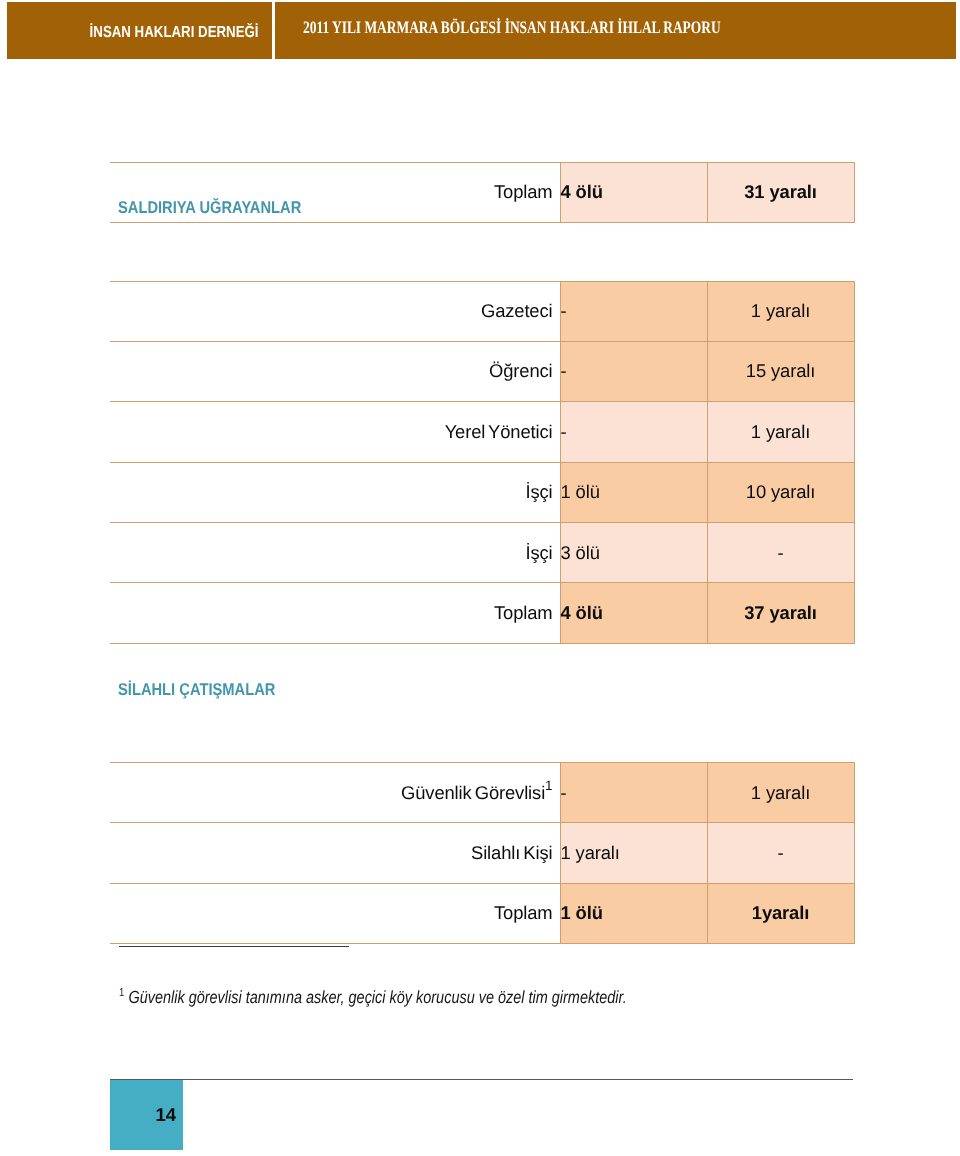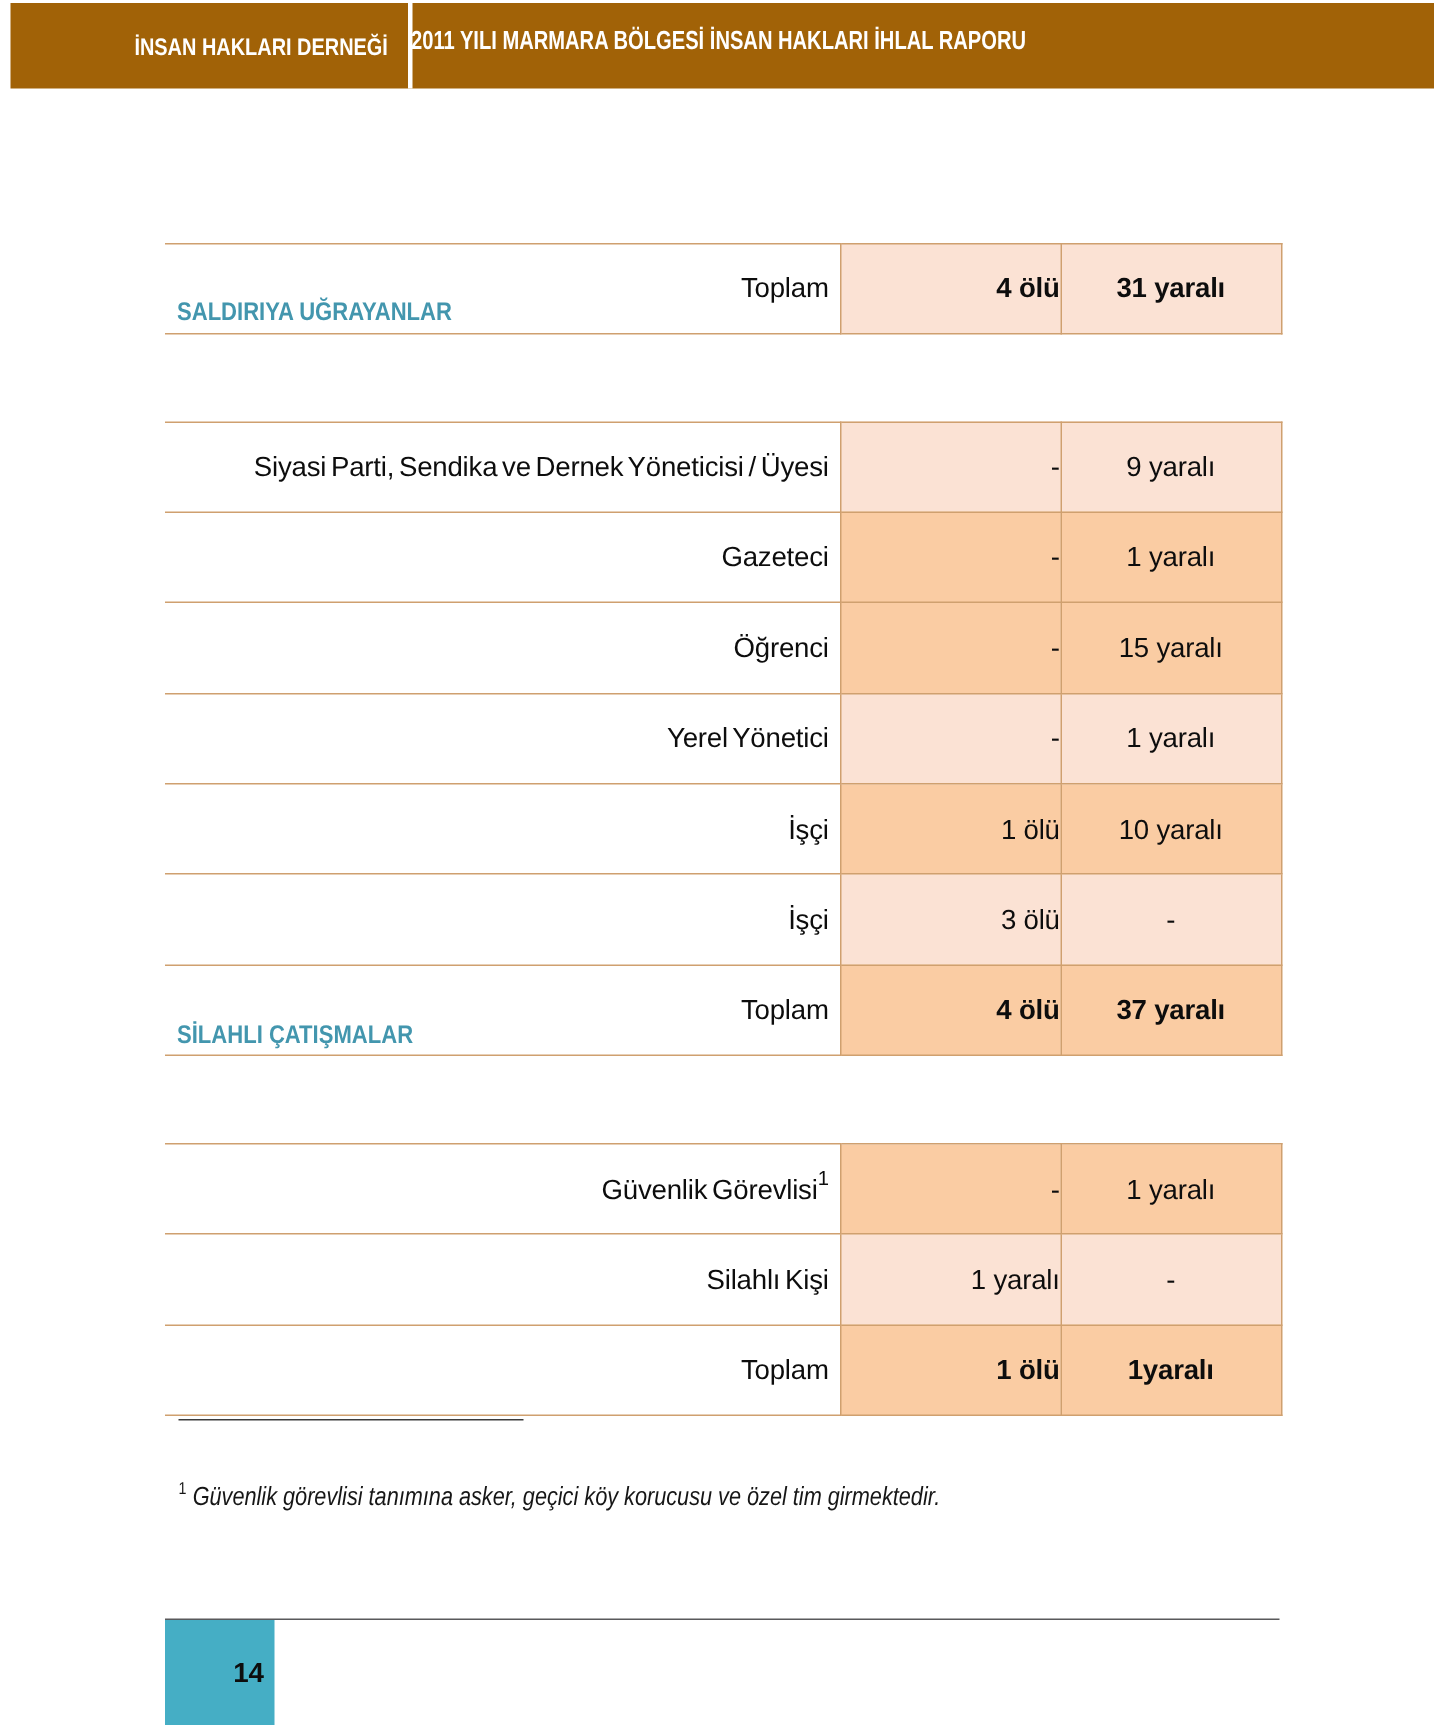--- a/index.html
+++ b/index.html
@@ -13,33 +13,33 @@
 
   
   .hdr{position:absolute;left:7px;top:2px;width:949px;height:57px;
        background:#a16207;}
   .hdr-org{position:absolute;left:0;top:0;width:265px;height:57px;
        display:flex;align-items:center;justify-content:flex-end;
        box-sizing:border-box;padding-right:13px;}
   .hdr-org span{color:#ffffff;font-weight:bold;font-size:16px;letter-spacing:0;
        display:inline-block;transform:scaleX(0.83) translateY(1.5px);transform-origin:100% 50%;white-space:nowrap;}
   .hdr-rule{position:absolute;left:265px;top:0;width:2.5px;height:57px;background:#ffffff;}
-  .hdr-title{position:absolute;left:255px;top:0;right:0;height:47px;
-       display:flex;align-items:center;box-sizing:border-box;padding-left:12px;}
+  .hdr-title{position:absolute;left:284px;top:0;right:0;height:47px;
+       display:flex;align-items:center;box-sizing:border-box;padding-left:12px;font-family:Liberation Serif, serif;}
   .hdr-title span{color:#ffffff;font-weight:bold;font-size:17.4px;letter-spacing:0;
        display:inline-block;transform:scaleX(0.772) translateY(1.8px);transform-origin:0 50%;white-space:nowrap;}
 
   
   .tbl{position:absolute;left:110px;width:744px;border-collapse:collapse;
        table-layout:fixed;box-sizing:border-box;margin-top:44px;}
   .tbl td{padding:0;height:60.4px;font-size:18.4px;letter-spacing:-0.13px;color:#0d0d0d;line-height:1.15;vertical-align:middle;padding-bottom:1.2px;
           border-top:1.5px solid #CFA06F;border-bottom:1.5px solid #CFA06F;}
   .tbl td.c1{width:450px;box-sizing:border-box;text-align:right;padding-right:7px;background:#ffffff;word-spacing:-1.8px;
              border-right:1.5px solid #CFA06F;}
-  .tbl td.c2{width:147px;box-sizing:border-box;text-align:right;border-right:1.5px solid #CFA06F;}
+  .tbl td.c2{width:147px;box-sizing:border-box;text-align:left;border-right:1.5px solid #CFA06F;}
   .tbl td.c3{width:147px;box-sizing:border-box;text-align:center;
              border-right:1.5px solid #CFA06F;}
   .lt{background:#FBE2D4;}
   .dk{background:#FACCA3;}
   .bd{font-weight:bold;}
   .sup{font-size:13.5px;vertical-align:baseline;position:relative;top:-8.5px;line-height:0;}
 
   
   .sect{position:absolute;left:118px;color:#4396AE;font-weight:bold;
         font-size:17px;letter-spacing:0;white-space:nowrap;
@@ -80,25 +80,20 @@
 <tr>
 <td class="c1">Toplam</td>
 <td class="c2 lt bd">4 ölü</td>
 <td class="c3 lt bd">31 yaralı</td>
 </tr>
 </tbody>
     </table>
 <div class="sect" style="top:197.5px">SALDIRIYA UĞRAYANLAR</div>
 <table class="tbl" style="top:236.5px">
 <tbody>
-<tr>
-<td class="c1">Siyasi Parti, Sendika ve Dernek Yöneticisi / Üyesi</td>
-<td class="c2 lt">-</td>
-<td class="c3 lt">9 yaralı</td>
-</tr>
 <tr>
 <td class="c1">Gazeteci</td>
 <td class="c2 dk">-</td>
 <td class="c3 dk">1 yaralı</td>
 </tr>
 <tr>
 <td class="c1">Öğrenci</td>
 <td class="c2 dk">-</td>
 <td class="c3 dk">15 yaralı</td>
 </tr>

